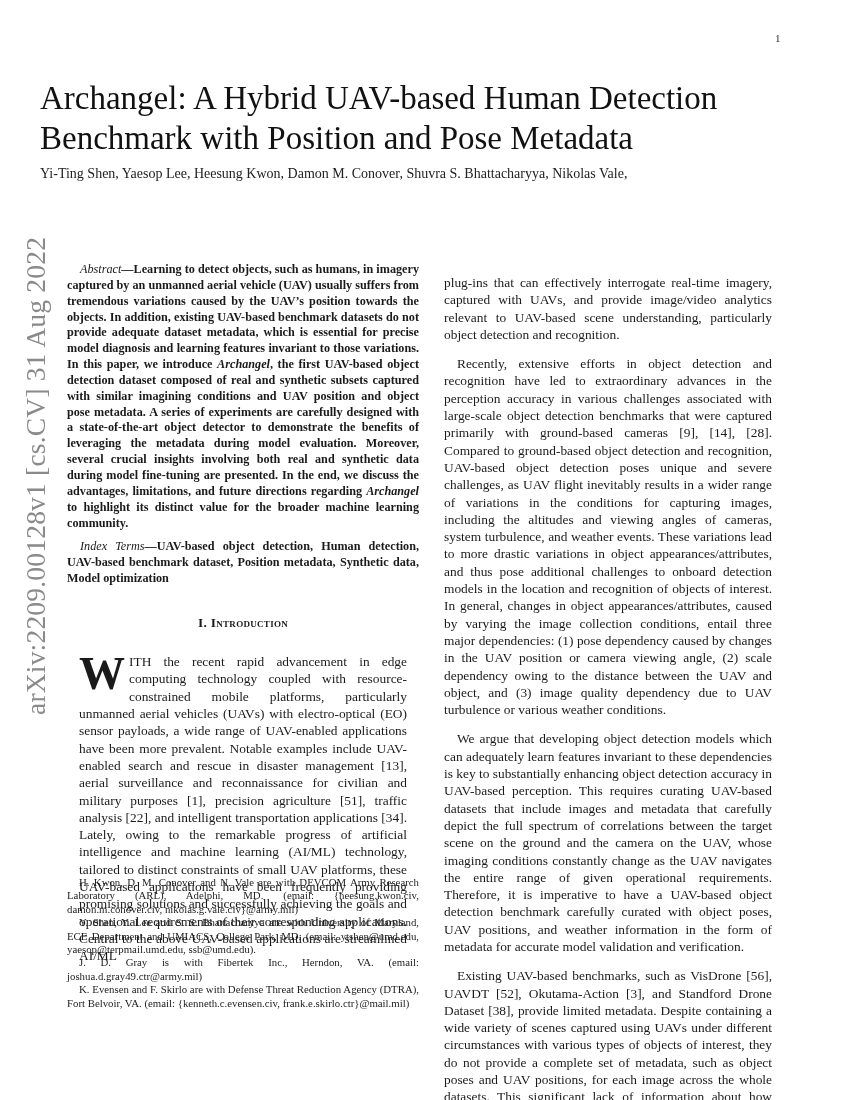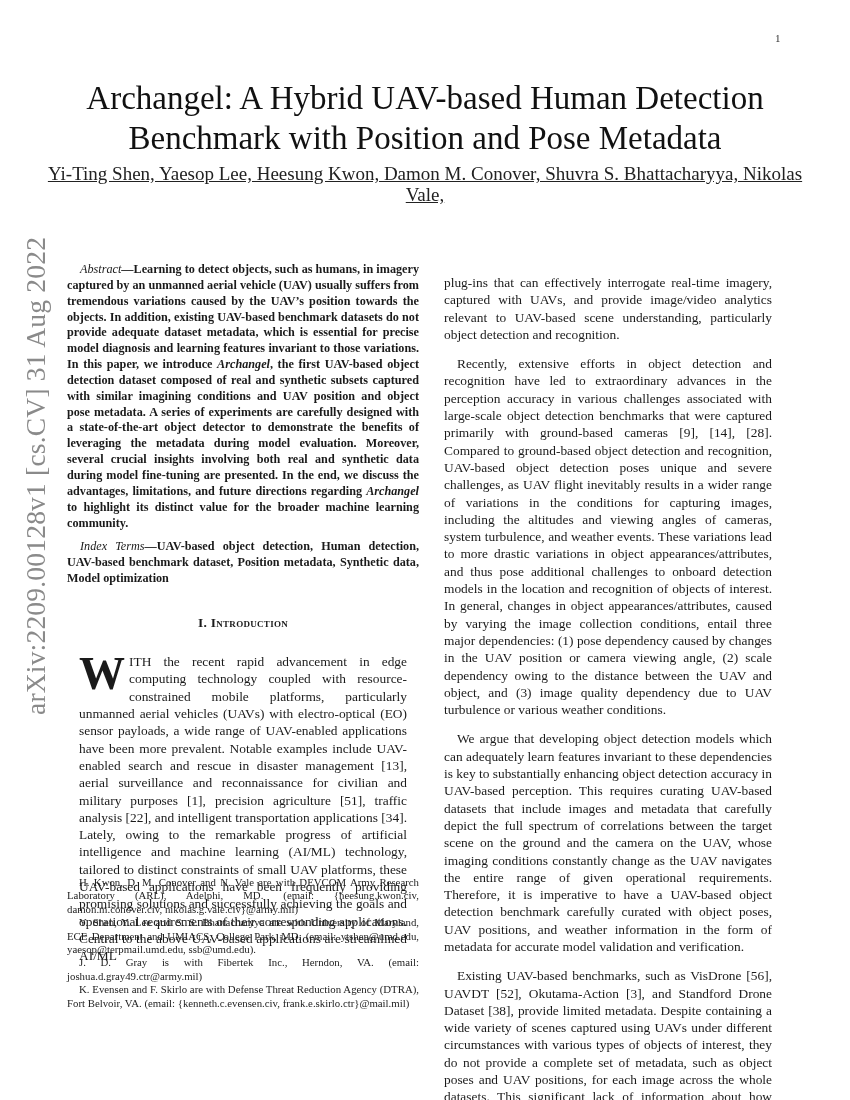--- a/index.html
+++ b/index.html
@@ -1,24 +1,24 @@
 <!DOCTYPE html>
 <html><head>
 <meta charset="utf-8">
 <style>
   html, body { margin: 0; padding: 0; background: #ffffff; }
   body { width: 850px; height: 1100px; position: relative; overflow: hidden;
          font-family: "Liberation Serif", "DejaVu Serif", serif; color: #1a1a1a; }
   .page-number { position: absolute; left: 775px; top: 32px; font-size: 11px; color: #333; }
   .arxiv-stamp { position: absolute; left: 16px; top: 715px; transform-origin: 0 0; transform: rotate(-90deg);
                  font-size: 27.5px; color: #8a8a8a; white-space: nowrap; letter-spacing: 0.2px; line-height: 40px; }
-  .title { position: absolute; left: 40px; width: 770px; top: 78px; text-align: center;
+  .title { position: absolute; left: 40px; width: 770px; top: 78px; 
            font-size: 33px; line-height: 40px; color: #111; }
-  .authors { position: absolute; left: 40px; width: 770px; top: 163px; text-align: center;
-             font-size: 19px; line-height: 21px; color: #222; text-decoration: underline; }
+  .authors { position: absolute; left: 40px; width: 770px; top: 163px; text-align: left;
+             font-size: 14px; line-height: 21px; color: #222; }
   .col { position: absolute; width: 352px; font-size: 13.4px; line-height: 17.3px; text-align: justify; }
   .col-left { left: 67px; top: 262px; }
   .col-right { left: 432px; top: 262px; }
   .abstract { font-weight: bold; font-size: 12.2px; line-height: 15.85px; text-indent: 13px; margin: 0; }
   .abstract i, .index-terms i { font-weight: normal; margin-top: 36px; }
   .abstract .em-bold { font-style: italic; font-weight: bold; }
   .index-terms { font-weight: bold; font-size: 12.2px; line-height: 15.85px; text-indent: 13px; margin: 8px 0 0 0; }
   .section-heading { text-align: center; font-size: 13.4px; margin: 27px 0 22px 0; letter-spacing: 0.3px; font-weight: bold; }
   .section-heading .sc { font-variant: small-caps; }
   .para { margin: 12px; text-indent: 13px; }

